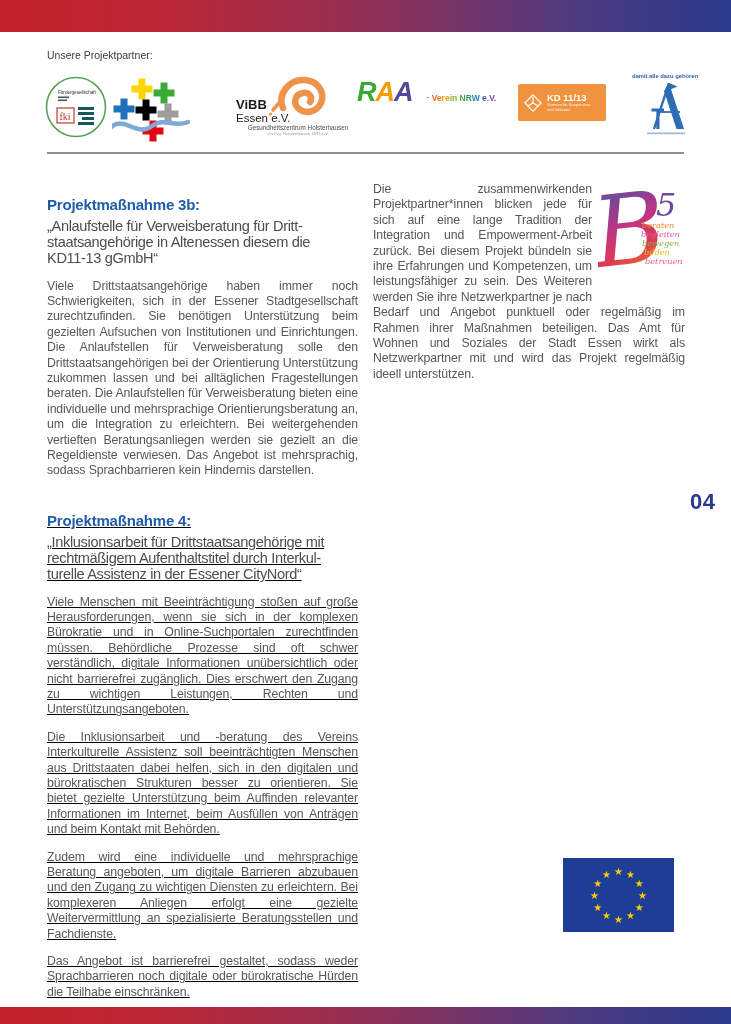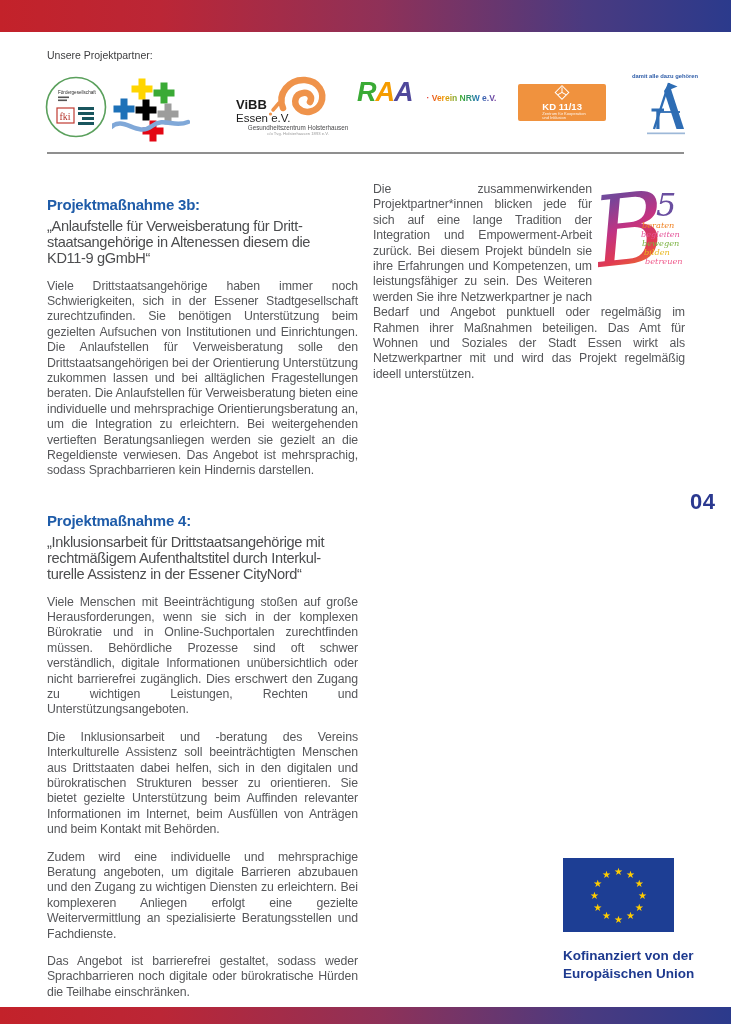--- a/index.html
+++ b/index.html
@@ -33,21 +33,21 @@
   .raa-wrap { display:flex; align-items:baseline; }
   .raa-letters { font-size:27px; font-weight:900; letter-spacing:-1px; line-height:28px; font-style:italic; }
   .raa-suffix {
     font-size:8.5px; font-weight:bold; margin-left:14px;
     background:linear-gradient(90deg,#e3342f,#f59c00,#3aaa35,#1d71b8,#7c3c9c);
     -webkit-background-clip:text; background-clip:text;
     -webkit-text-fill-color:transparent; color:#c4392f;
   }
   .kd-box {
     width:88px; height:37px; background:#f0923e; border-radius:2px;
-    display:flex; align-items:center; padding:0 5px; box-sizing:border-box; color:#fff;flex-direction:column;
+    display:flex; align-items:center; padding:0 5px; box-sizing:border-box; color:#fff;
   }
   .kd-text { margin-left:4px; }
   .kd-title { font-size:9.5px; font-weight:bold; line-height:11px; }
   .kd-sub { font-size:4px; line-height:4.6px; opacity:.9; }
 
   .ika-wrap { width:96px; text-align:center; }
   .ika-tagline { font-size:5.8px; font-weight:bold; color:#2f5da8; white-space:nowrap; }
   .ika-wrap svg { margin:1px auto 0; }
 
   .rule { position:absolute; left:47px; top:152px; width:637px; height:0; border-top:2px solid #8f8f8f; }
@@ -55,21 +55,21 @@
   .col-left  { position:absolute; left:47px;  top:196px; width:311px; }
   .col-right { position:absolute; left:373px; top:182px; width:312px; }
 
   .sec-title { font-size:15px; font-weight:bold; color:#1f5ca9; line-height:18px; letter-spacing:-0.2px; margin:0; }
   .sec-sub { margin-top:4px; }
   .sec-sub > div { font-size:14.6px; color:#4c4d4f; line-height:16.2px; letter-spacing:-0.35px; white-space:nowrap; }
   .bodytext {
     margin:12px 0 0; font-size:12.3px; line-height:15.4px; color:#56575a;
     text-align:justify; letter-spacing:-0.1px; hyphens:auto; -webkit-hyphens:auto;
   }
-  .sec4 { margin-top:33px; }
+  .sec4 { margin-top:33px;text-decoration:underline; }
 
   .b5-float { float:right; width:95px; height:112px; margin:-2px -8px 2px 6px; }
 
   .page-number { position:absolute; left:690px; top:489px; font-size:22px; font-weight:bold; color:#2b3990; letter-spacing:0.5px; }
 
   .eu-block { position:absolute; left:563px; top:858px; width:150px; }
   .eu-caption { margin-top:11px; font-size:13.5px; font-weight:bold; color:#1e3a8f; line-height:18px; }
 </style>
 </head>
 <body>
@@ -174,21 +174,21 @@
   </div>
 
   <div class="rule"></div>
 
   <div class="col-left">
     <div>
       <h3 class="sec-title">Projektmaßnahme 3b:</h3>
       <div class="sec-sub">
         <div>„Anlaufstelle für Verweisberatung für Dritt-</div>
         <div>staatsangehörige in Altenessen diesem die</div>
-        <div>KD11-9 gGmbH“</div>
+        <div>KD11-13 gGmbH“</div>
       </div>
       <p class="bodytext">Viele Drittstaatsangehörige haben immer noch Schwierigkeiten, sich in der Essener Stadtgesellschaft zurechtzufinden. Sie benötigen Unterstützung beim gezielten Aufsuchen von Institutionen und Einrichtungen. Die Anlaufstellen für Verweisberatung solle den Drittstaatsangehörigen bei der Orientierung Unterstützung zukommen lassen und bei alltäglichen Fragestellungen beraten. Die Anlaufstellen für Verweisberatung bieten eine individuelle und mehrsprachige Orientierungsberatung an, um die Integration zu erleichtern. Bei weitergehenden vertieften Beratungsanliegen werden sie gezielt an die Regeldienste verwiesen. Das Angebot ist mehrsprachig, sodass Sprachbarrieren kein Hindernis darstellen.</p>
     </div>
 
     <div class="sec4">
       <h3 class="sec-title">Projektmaßnahme 4:</h3>
       <div class="sec-sub">
         <div>„Inklusionsarbeit für Drittstaatsangehörige mit</div>
         <div>rechtmäßigem Aufenthaltstitel durch Interkul-</div>
         <div>turelle Assistenz in der Essener CityNord“</div>
@@ -239,21 +239,17 @@
         <text x="76.3" y="52.5">★</text>
         <text x="67.5" y="61.3">★</text>
         <text x="55.5" y="64.5">★</text>
         <text x="43.5" y="61.3">★</text>
         <text x="34.7" y="52.5">★</text>
         <text x="31.5" y="40.5">★</text>
         <text x="34.7" y="28.5">★</text>
         <text x="43.5" y="19.7">★</text>
       </g>
     </svg>
-    <div class="eu-caption">
-      <div>Kofinanziert von der</div>
-      <div>Europäischen Union</div>
-    </div>
   </div>
 
   <div class="gradbar bottom"></div>
 
 </div>
 
 </body></html>

